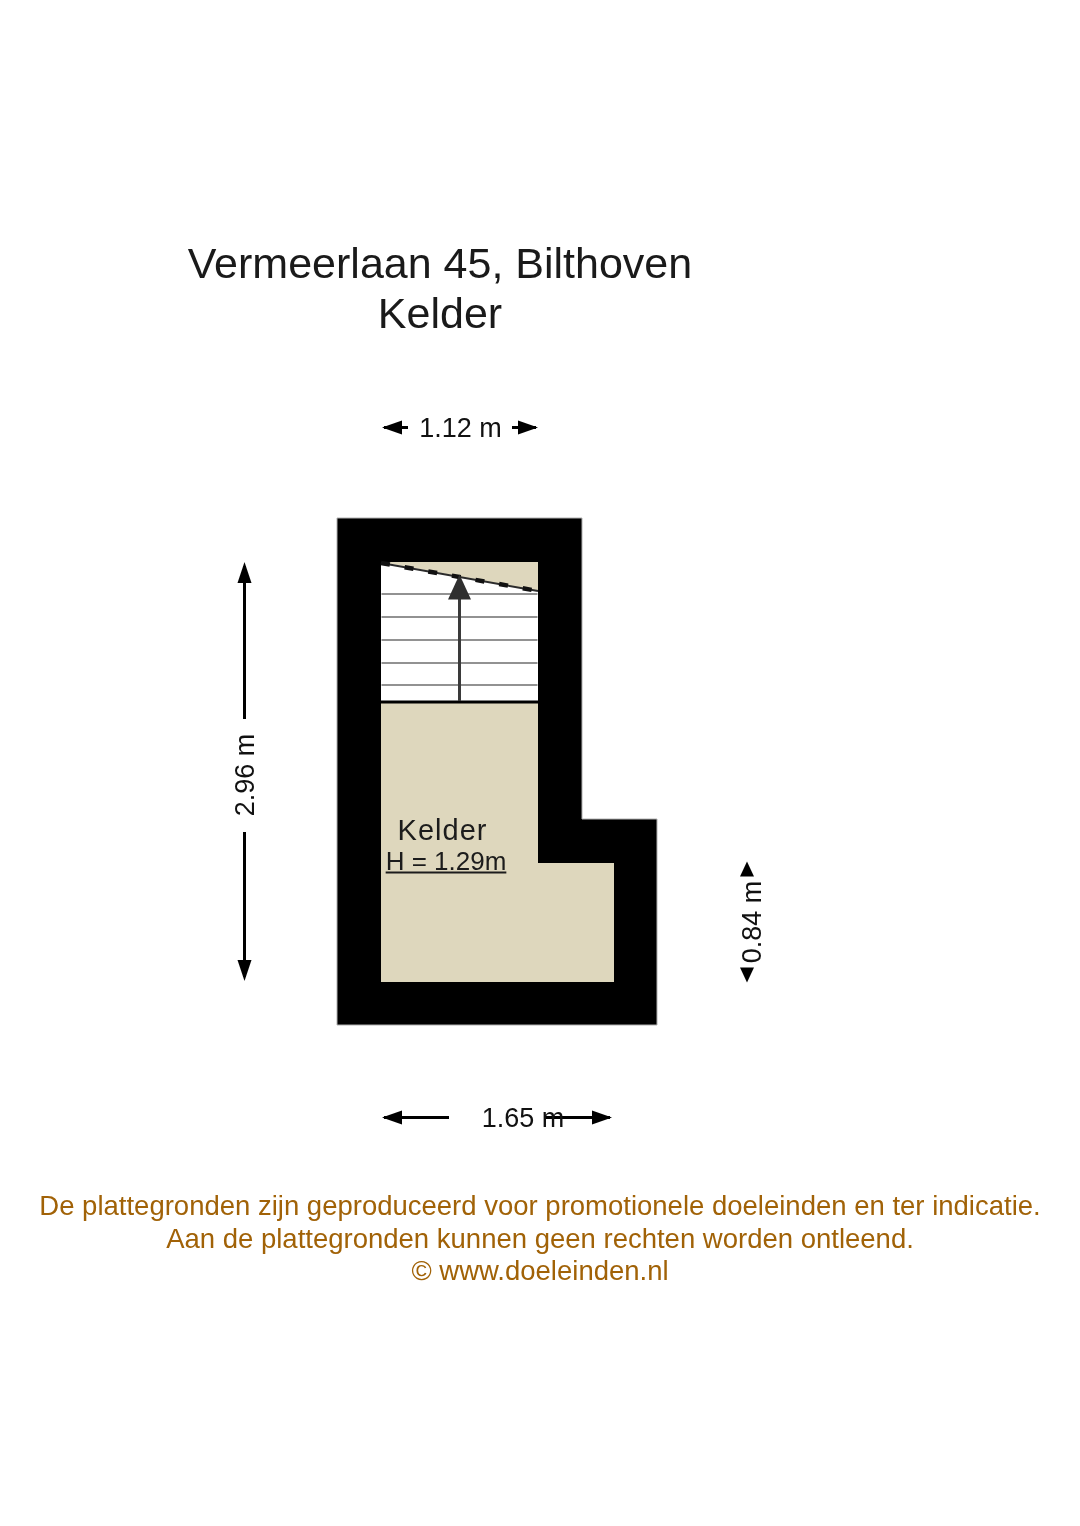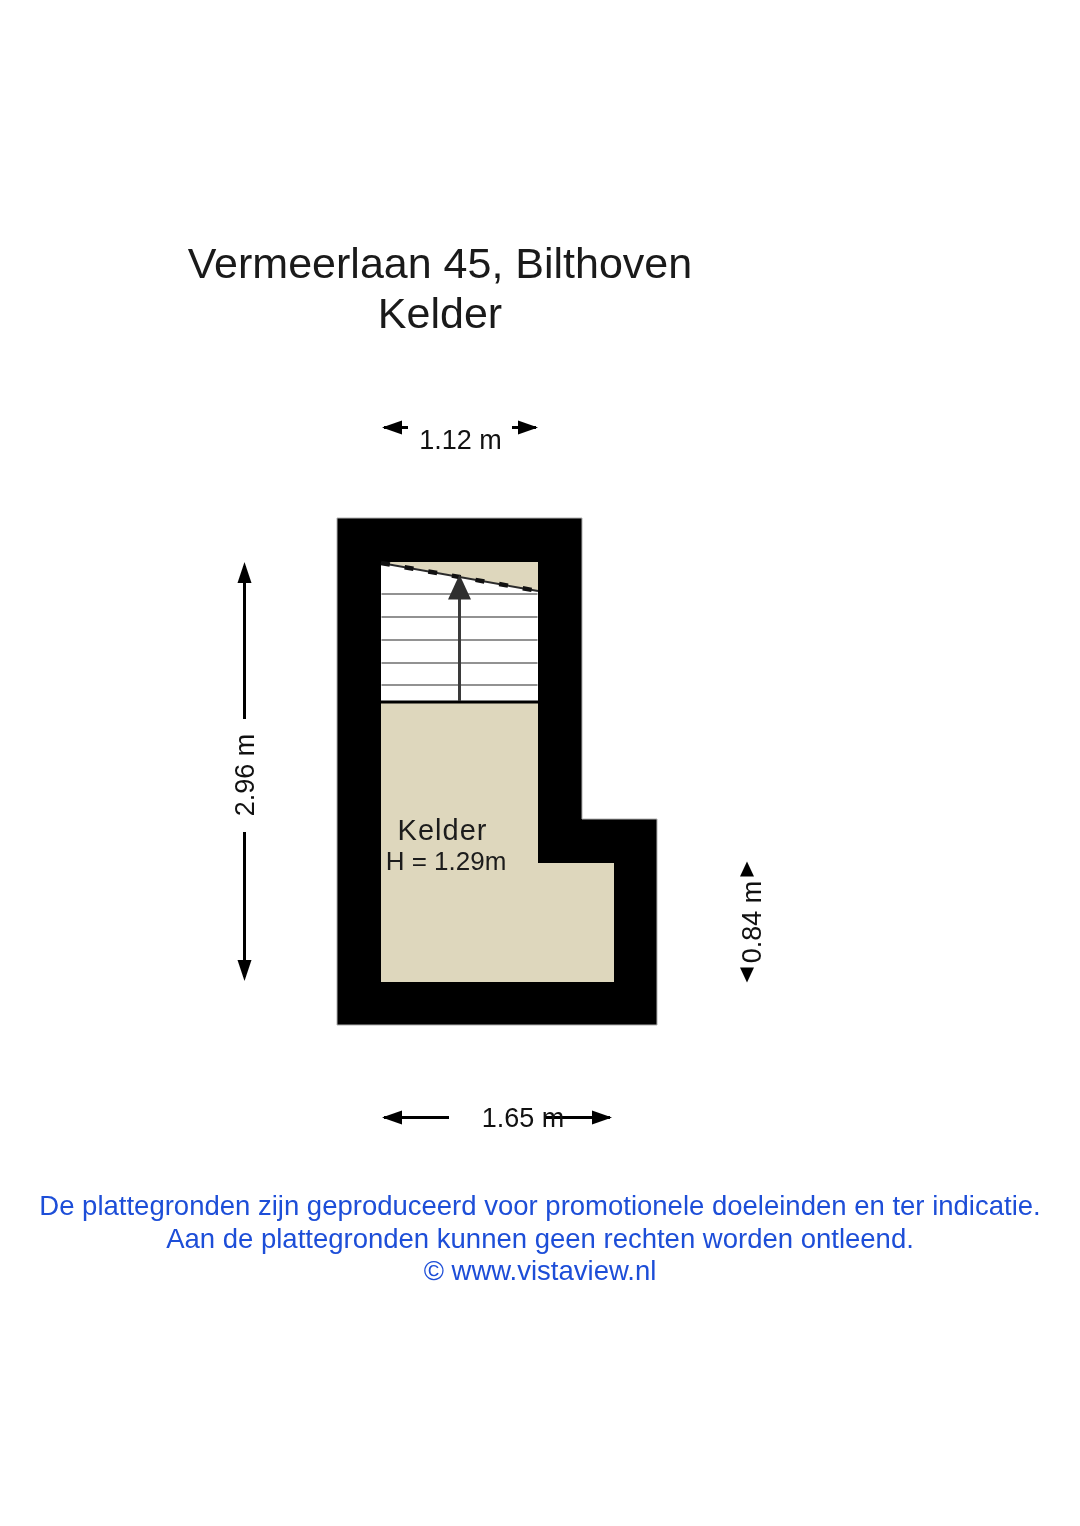--- a/index.html
+++ b/index.html
@@ -25,25 +25,26 @@
   }
   .dim.vert{transform:translate(-50%,-50%) rotate(-90deg);}
   .room-label{
     font-size:29px;color:#1c1c1c;
     transform:translate(-50%,-50%);
     letter-spacing:1px;
   }
   .room-height{
     font-size:26px;color:#1c1c1c;
     transform:translate(-50%,-50%);
+    text-decoration:underline;
   }
   .footer{
     left:0;top:1190px;width:1080px;
     text-align:center;
-    font-size:27.5px;line-height:32.5px;color:#1d4ed8;
+    font-size:27.5px;line-height:32.5px;color:#a16207;
   }
 </style>
 </head>
 <body>
 
 <div class="page">
 
   <svg class="plan-svg" viewBox="0 0 1080 1526">
 
     <path d="M337 518 H582 V819 H657 V1025 H337 Z" fill="#000000" stroke="#b0b0b0" stroke-width="1"></path>
@@ -96,27 +97,27 @@
         <polygon points="612,1117.5 592,1110.5 592,1124.5" stroke="none"></polygon>
       </g>
     </g>
   </svg>
 
   <div class="abs title">
     <div>Vermeerlaan 45, Bilthoven</div>
     <div>Kelder</div>
   </div>
 
-  <div class="abs dim" style="left:460.5px;top:427.5px;margin-top:12px;">1.12 m</div>
+  <div class="abs dim" style="left:460.5px;top:427.5px;">1.12 m</div>
   <div class="abs dim vert" style="left:244.5px;top:775px;">2.96 m</div>
   <div class="abs dim vert" style="left:751.5px;top:922px;">0.84 m</div>
   <div class="abs dim" style="left:523px;top:1117.5px;">1.65 m</div>
 
   <div class="abs room-label" style="left:442.5px;top:829.5px;">Kelder</div>
   <div class="abs room-height" style="left:446px;top:860.5px;">H = 1.29m</div>
 
   <div class="abs footer">
     <div>De plattegronden zijn geproduceerd voor promotionele doeleinden en ter indicatie.</div>
     <div>Aan de plattegronden kunnen geen rechten worden ontleend.</div>
-    <div>© www.vistaview.nl</div>
+    <div>© www.doeleinden.nl</div>
   </div>
 
 </div>
 
 </body></html>

